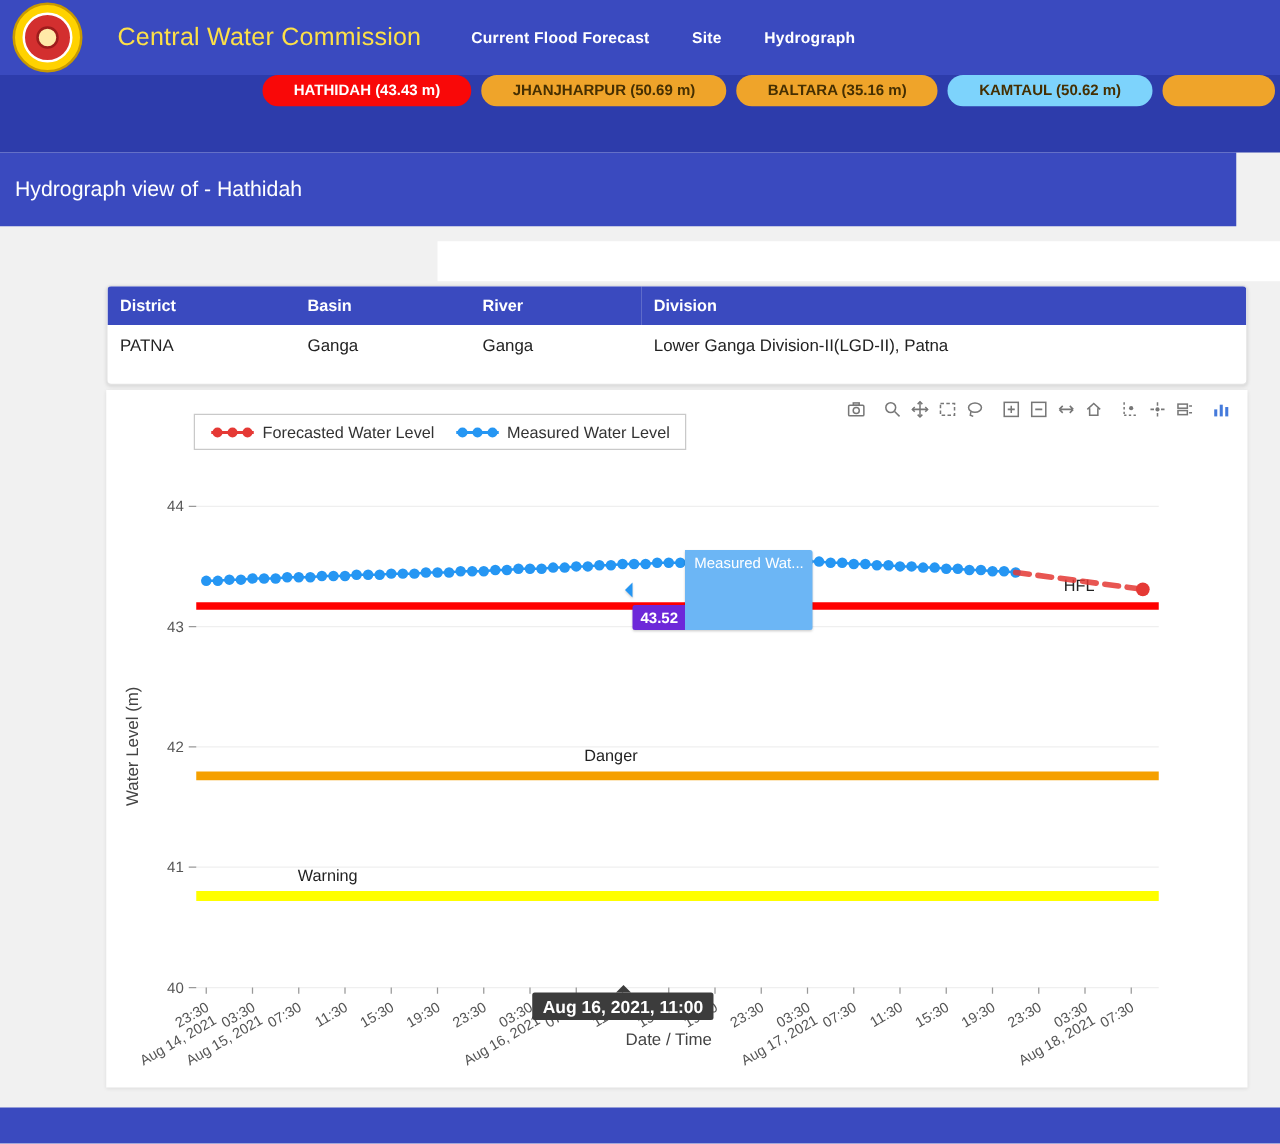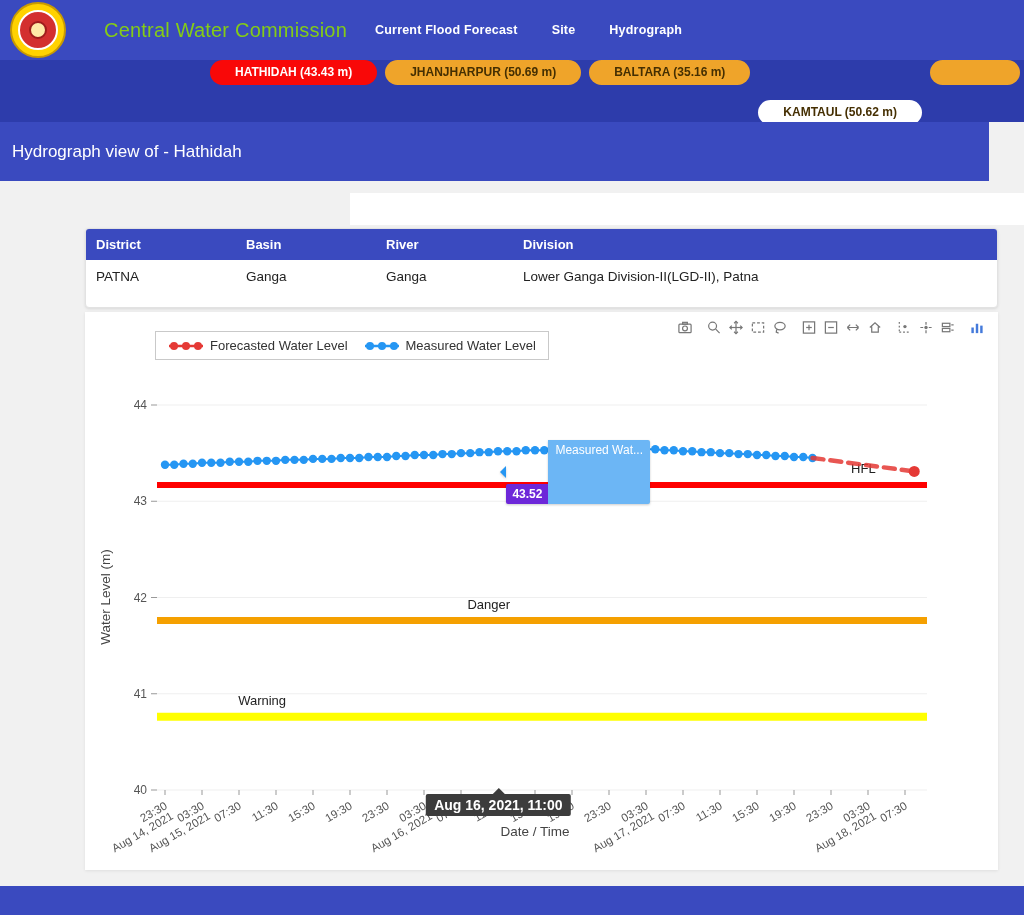--- a/index.html
+++ b/index.html
@@ -7,22 +7,22 @@
         font-family:"Liberation Sans", sans-serif;}
 
   
   .top-header{position:absolute;left:0;top:0;width:1024px;height:60px;background:#3a4abf;
               display:flex;align-items:center;}
   .logo{width:52px;height:52px;margin-left:10px;border-radius:50%;background:#ffd200;
         border:2px solid #c89a00;display:flex;align-items:center;justify-content:center;flex-shrink:0;}
   .logo-ring{width:36px;height:36px;border-radius:50%;background:#d32f2f;border:2px solid #fff;
              display:flex;align-items:center;justify-content:center;}
   .logo-core{width:14px;height:14px;border-radius:50%;background:#ffe9a8;border:2px solid #9e1c1c;}
-  .brand{margin-left:38px;color:#84cc16;font-size:20px;font-weight:500;letter-spacing:.2px;}
-  .main-nav{display:flex;gap:34px;margin-left:28px;}
+  .brand{margin-left:28px;color:#fde047;font-size:20px;font-weight:500;letter-spacing:.2px;}
+  .main-nav{display:flex;gap:34px;margin-left:40px;}
   .nav-item{color:#fff;font-size:12.5px;font-weight:600;letter-spacing:.2px;cursor:pointer;text-decoration:none;}
 
   
   .station-bar{position:absolute;left:0;top:60px;width:1024px;height:62px;background:#2d3cab;}
   .pill-list{display:flex;height:100%;padding-left:210px;gap:8px;overflow:hidden;}
   .pill{border:none;height:25px;line-height:25px;border-radius:13px;padding:0 25px;
         font-family:inherit;font-weight:bold;font-size:12px;white-space:nowrap;flex-shrink:0;cursor:pointer;}
   .pill-partial{width:90px;padding:0;}
 
   
@@ -89,21 +89,21 @@
         <a class="nav-item">Site</a>
         <a class="nav-item">Hydrograph</a>
       </nav>
   </header>
 
   <div class="station-bar">
     <div class="pill-list">
         <button class="pill" style="background: rgb(249, 8, 8); color: rgb(255, 255, 255);">HATHIDAH (43.43 m)</button>
         <button class="pill" style="background: rgb(239, 164, 42); color: rgb(69, 47, 2);">JHANJHARPUR (50.69 m)</button>
         <button class="pill" style="background: rgb(239, 164, 42); color: rgb(69, 47, 2);">BALTARA (35.16 m)</button>
-        <button class="pill" style="background: #ffffff; color: rgb(69, 47, 2); margin-top: 40px;">KAMTAUL (50.62 m)</button>
+        <button class="pill" style="background: #7dd3fc; color: rgb(69, 47, 2);">KAMTAUL (50.62 m)</button>
         <button class="pill pill-partial" style="background: rgb(239, 164, 42); color: rgb(69, 47, 2);"></button>
       </div>
   </div>
 
   <div class="title-bar">
     <span>Hydrograph view of - Hathidah</span>
   </div>
 
   <div class="top-notch"></div>
 

